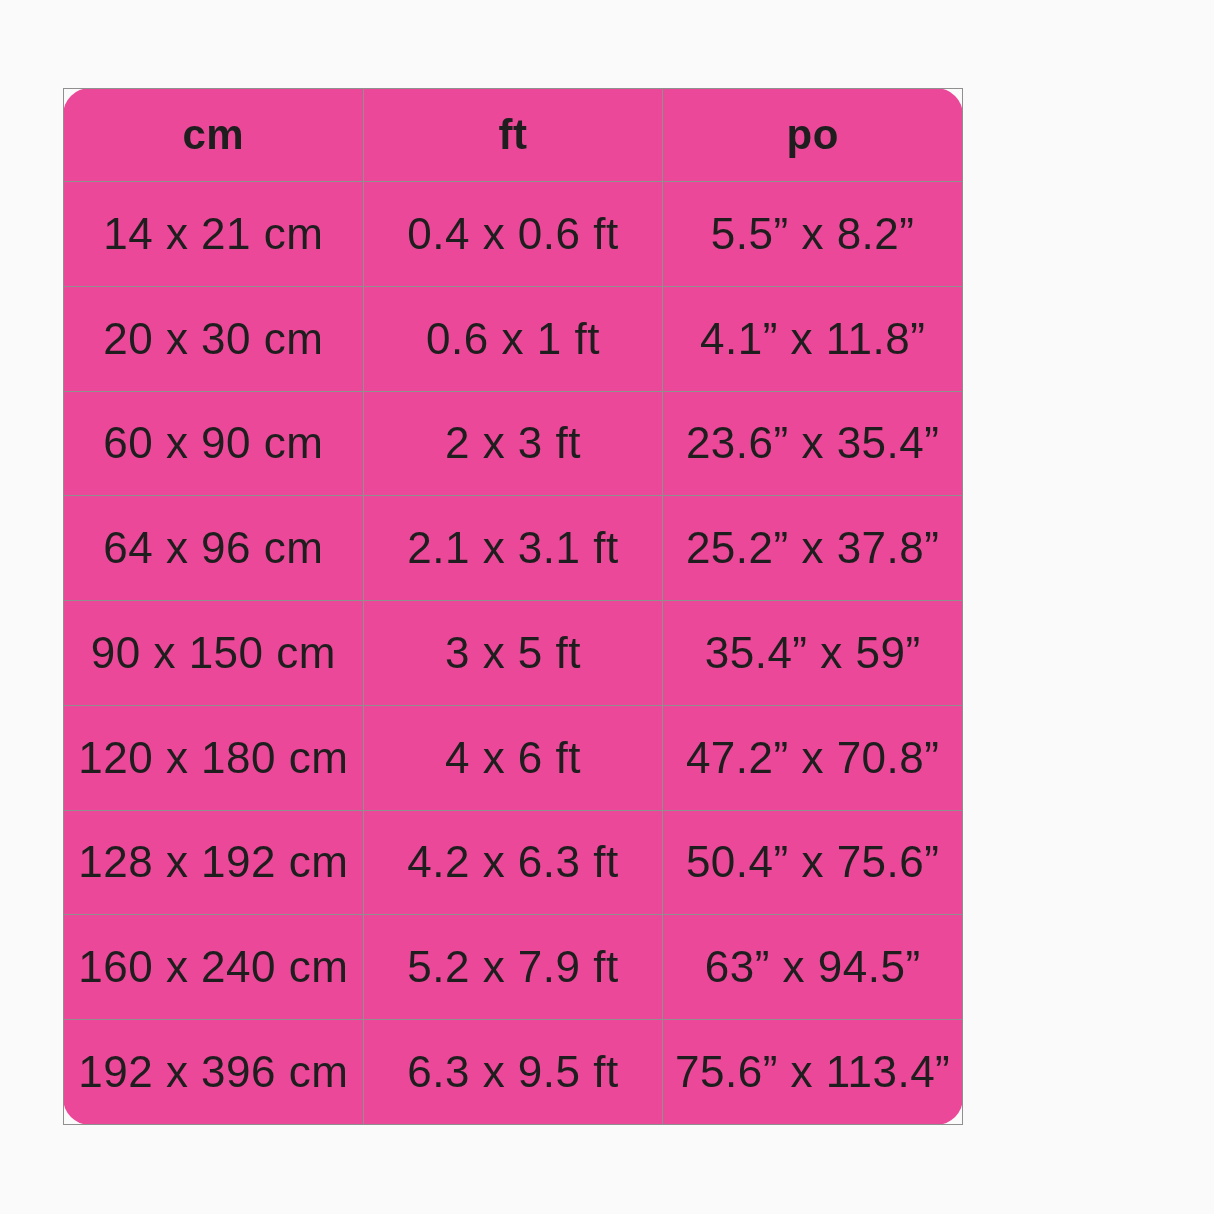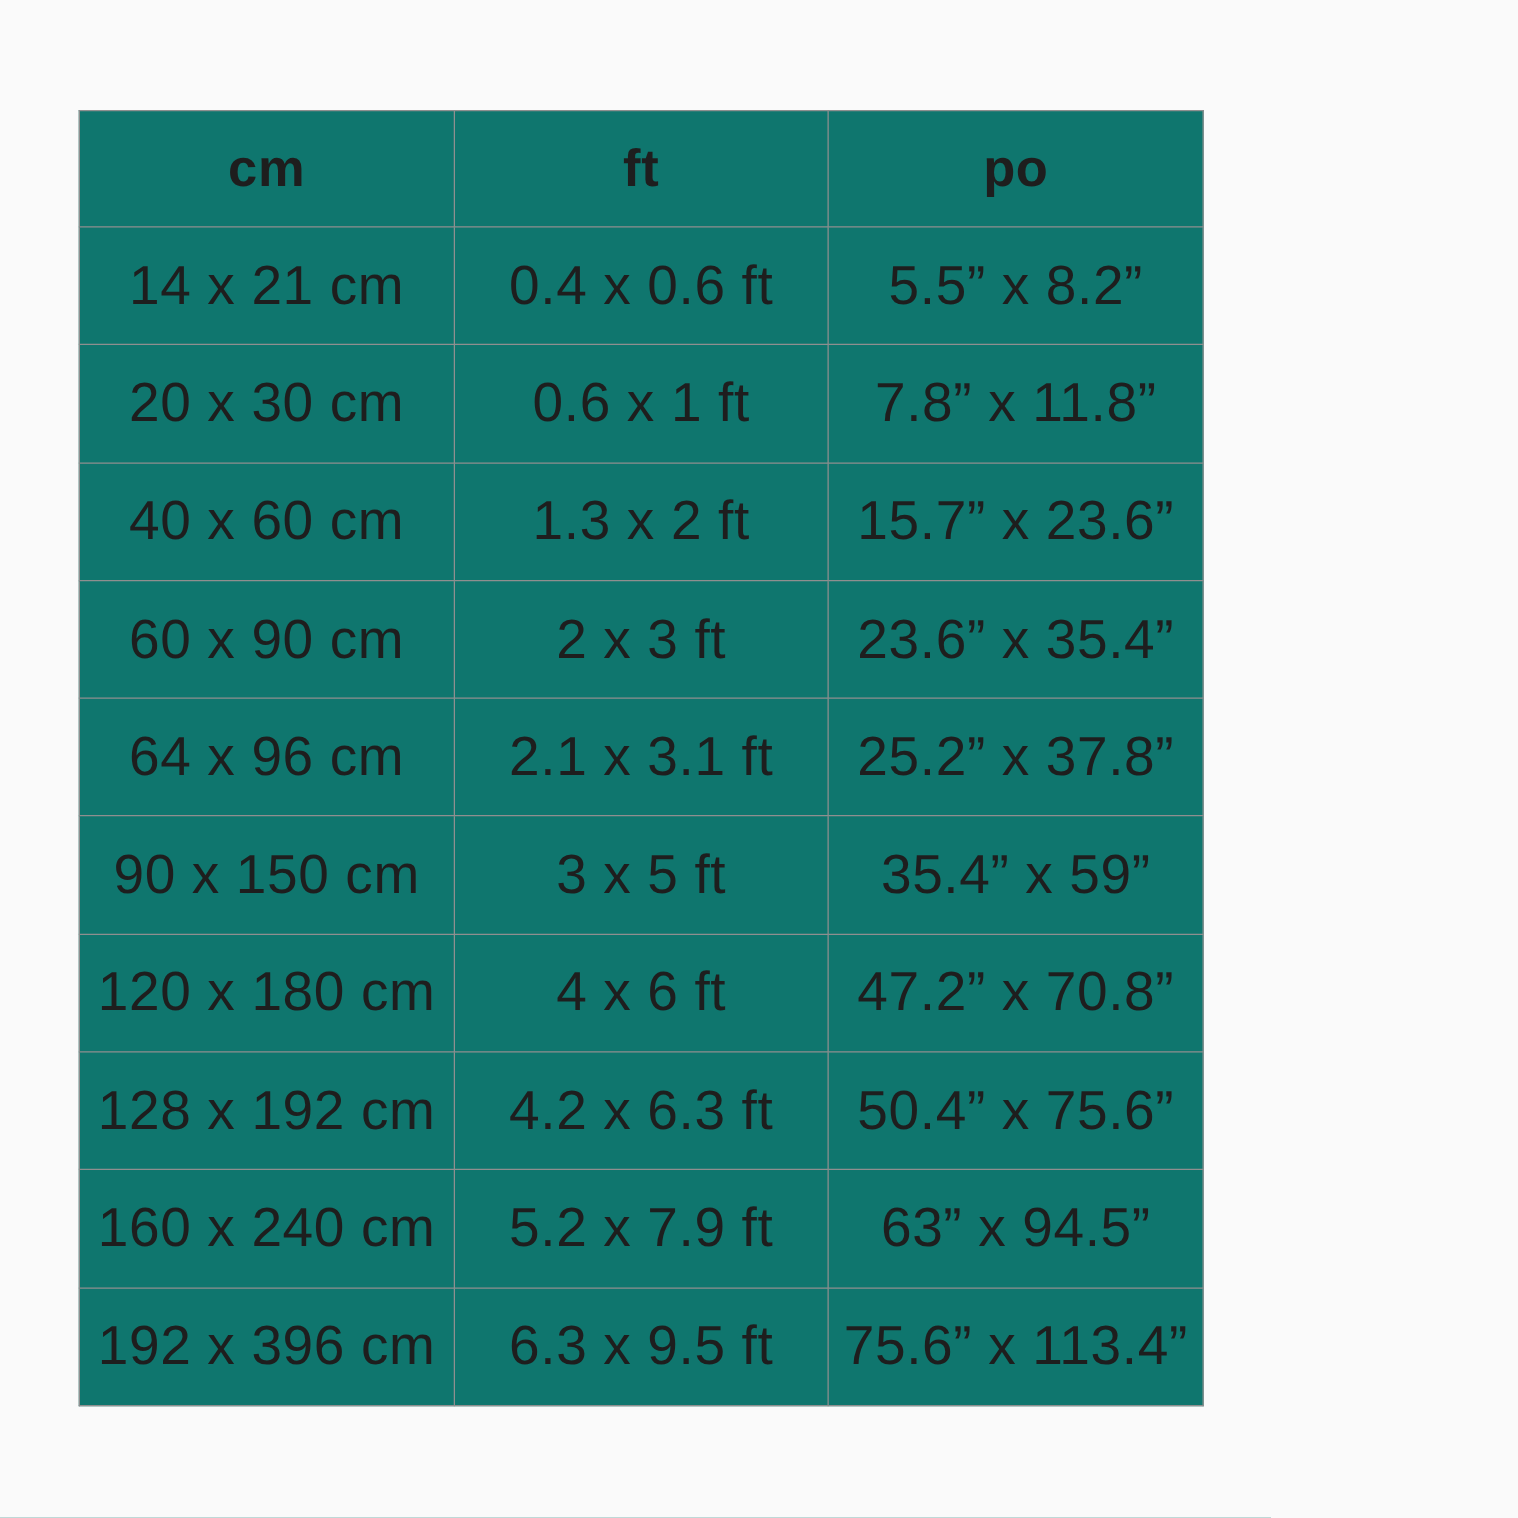--- a/index.html
+++ b/index.html
@@ -17,22 +17,23 @@
     height: 1214px;
   }
   table.conv-table {
     position: absolute;
     left: 63px;
     top: 88px;
     width: 900px;
     height: 1037px;
     border-collapse: collapse;
     table-layout: fixed;
-    background: #0f766e;
+    background: #ec4899;
     color: #1e1e1e;
+    border-radius: 27px;
   }
   table.conv-table th,
   table.conv-table td {
     border: 1px solid #8f8f8f;
     text-align: center;
     vertical-align: middle;
     padding: 0;
     white-space: nowrap;
   }
   table.conv-table th {
@@ -61,26 +62,21 @@
     </thead>
     <tbody>
       <tr>
         <td>14 x 21 cm</td>
         <td>0.4 x 0.6 ft</td>
         <td>5.5” x 8.2”</td>
       </tr>
       <tr>
         <td>20 x 30 cm</td>
         <td>0.6 x 1 ft</td>
-        <td>7.8” x 11.8”</td>
-      </tr>
-      <tr>
-        <td>40 x 60 cm</td>
-        <td>1.3 x 2 ft</td>
-        <td>15.7” x 23.6”</td>
+        <td>4.1” x 11.8”</td>
       </tr>
       <tr>
         <td>60 x 90 cm</td>
         <td>2 x 3 ft</td>
         <td>23.6” x 35.4”</td>
       </tr>
       <tr>
         <td>64 x 96 cm</td>
         <td>2.1 x 3.1 ft</td>
         <td>25.2” x 37.8”</td>

